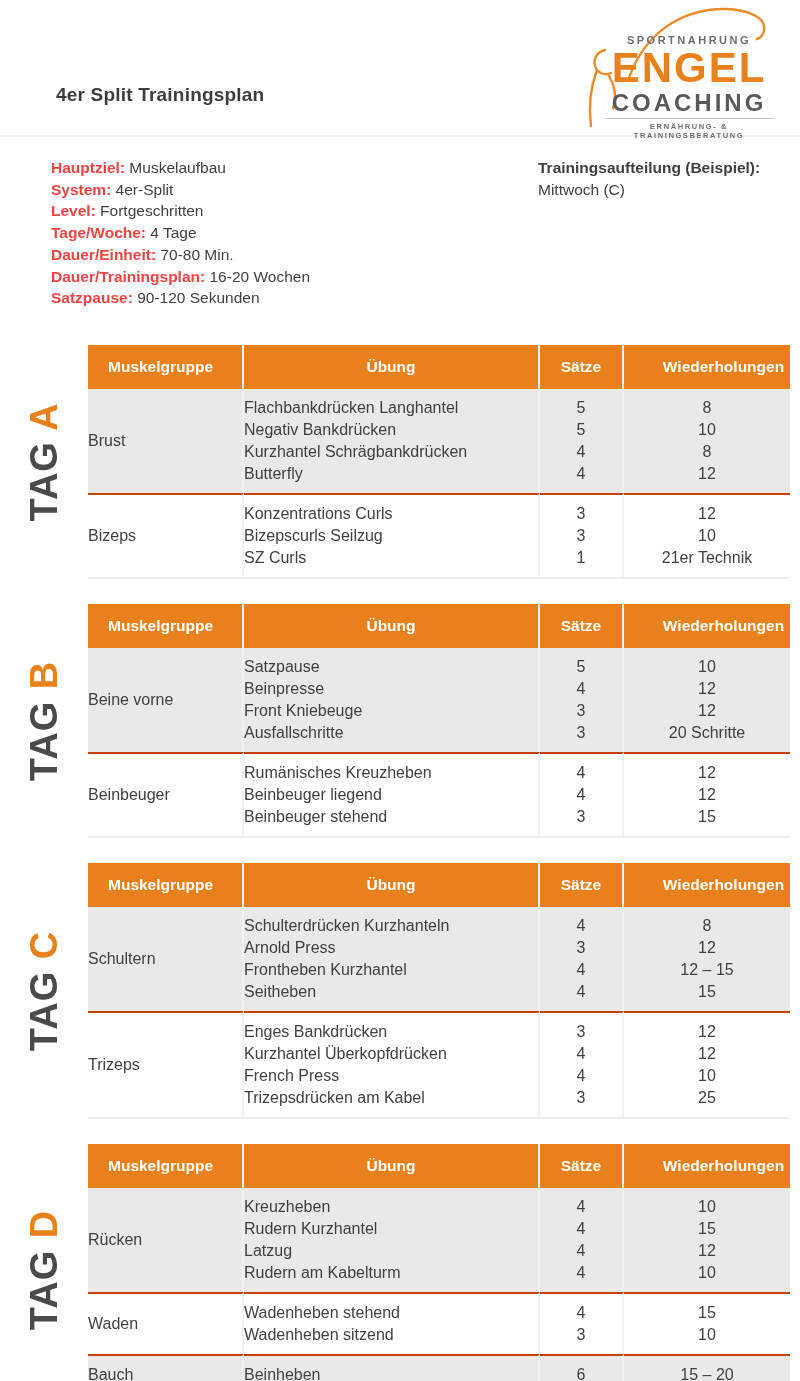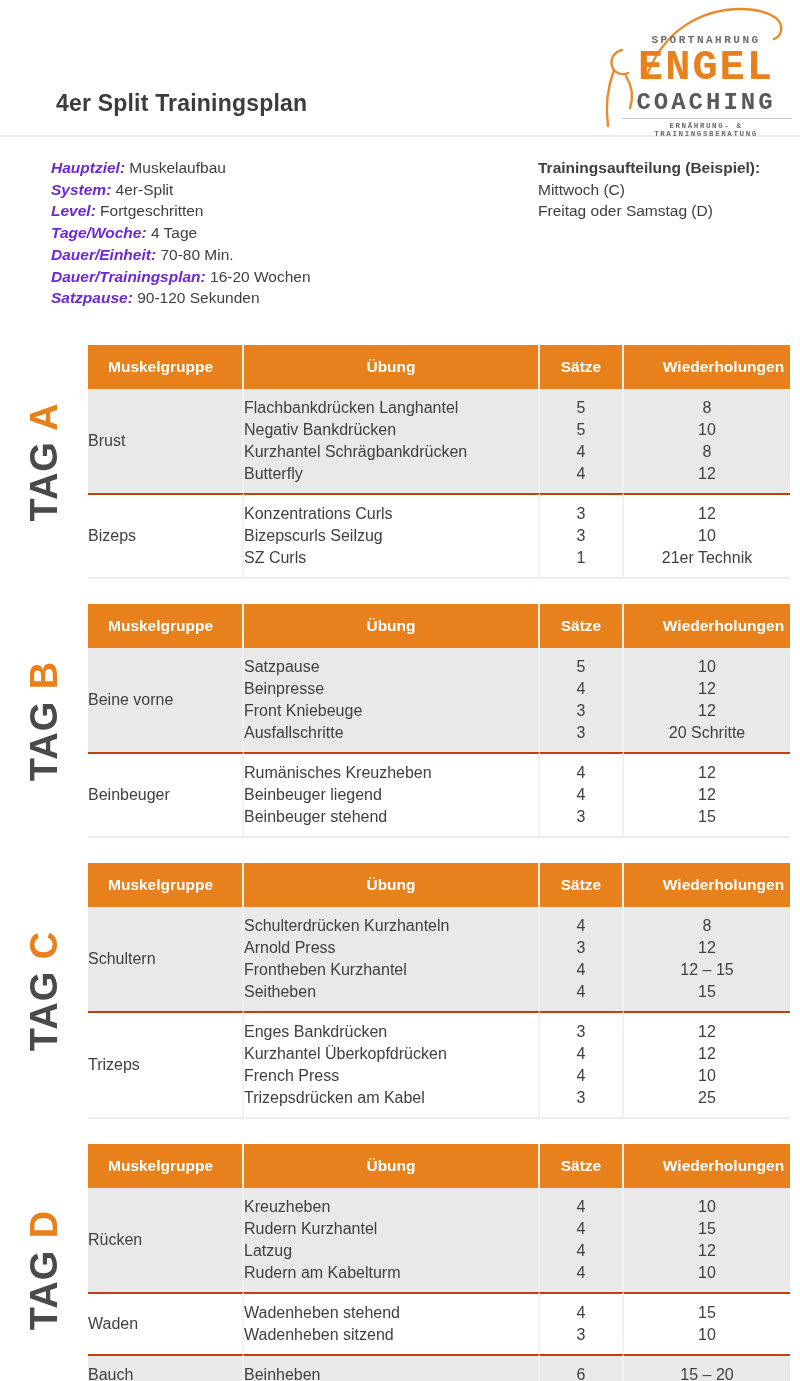--- a/index.html
+++ b/index.html
@@ -14,37 +14,37 @@
   body{
     width:800px;height:1381px;overflow:hidden;position:relative;
     font-family:"Liberation Sans","DejaVu Sans",sans-serif;
     color:var(--text);
   }
   .page{width:800px;height:1381px;position:relative;}
 
   
   .header{height:137px;position:relative;border-bottom:2px solid #ECECEB;}
   .page-title{
-    position:absolute;left:56px;top:90px;
-    font-size:23px;font-weight:bold;color:#3C3C3E;letter-spacing:0.2px;
-  }
-  .logo{position:absolute;top:4px;right:4px;width:204px;height:128px;font-family:Liberation Mono, monospace;}
+    position:absolute;left:56px;top:84px;
+    font-size:19px;font-weight:bold;color:#3C3C3E;letter-spacing:0.2px;
+  }
+  .logo{position:absolute;top:4px;right:21px;width:204px;height:128px;}
   .logo svg.swoosh{position:absolute;left:0;top:0;width:204px;height:128px;}
   .logo .ltxt{position:absolute;left:24px;right:0;text-align:center;}
   .logo-top{top:30px;font-size:11px;letter-spacing:2.5px;color:#6B6C6E;font-weight:bold;}
   .logo-name{top:40px;font-size:42px;font-weight:bold;color:var(--accent);letter-spacing:2px;}
   .logo-sub{top:85px;font-size:24px;font-weight:bold;color:var(--logo-gray);letter-spacing:3px;}
   .logo-rule{position:absolute;left:30px;right:4px;top:114px;border-top:1px solid #C9C9C9;}
   .logo-tagline{top:118px;font-size:7.5px;letter-spacing:1.6px;color:#6B6C6E;font-weight:bold;}
 
   
   .info{display:flex;padding:20px 0 0 51px;}
   .info-left{width:487px;}
   .info-line{font-size:15.5px;line-height:21.7px;color:var(--text);}
-  .info-line b{color:#6d28d9;font-style:italic;}
+  .info-line b{color:#ef4444;}
   .info-right .info-line.head{font-weight:bold;}
 
   
   #days{margin-top:36px;}
   .day{display:flex;margin-bottom:25px;}
   .day-gutter{width:88px;position:relative;}
   .day-label{
     position:absolute;top:50%;left:50%;transform:translate(-50%,-50%) rotate(-90deg);
     font-size:38px;font-weight:bold;color:#4A4A4C;white-space:nowrap;letter-spacing:1px;
   }
@@ -100,21 +100,20 @@
         <div class="info-line"><b>Level:</b> Fortgeschritten</div>
         <div class="info-line"><b>Tage/Woche:</b> 4 Tage</div>
         <div class="info-line"><b>Dauer/Einheit:</b> 70-80 Min.</div>
         <div class="info-line"><b>Dauer/Trainingsplan:</b> 16-20 Wochen</div>
         <div class="info-line"><b>Satzpause:</b> 90-120 Sekunden</div>
       </div>
     <div class="info-right">
       <div class="info-line head">Trainingsaufteilung (Beispiel):</div>
       <div id="split-lines">
           <div class="info-line">Mittwoch (C)</div>
-          <div class="info-line">Freitag oder Samstag (D)</div>
         </div>
     </div>
   </div>
 
   <div id="days">
       <section class="day">
         <div class="day-gutter">
           <div class="day-label"><span class="tag">TAG </span><span class="letter">A</span></div>
         </div>
         <table class="plan">

